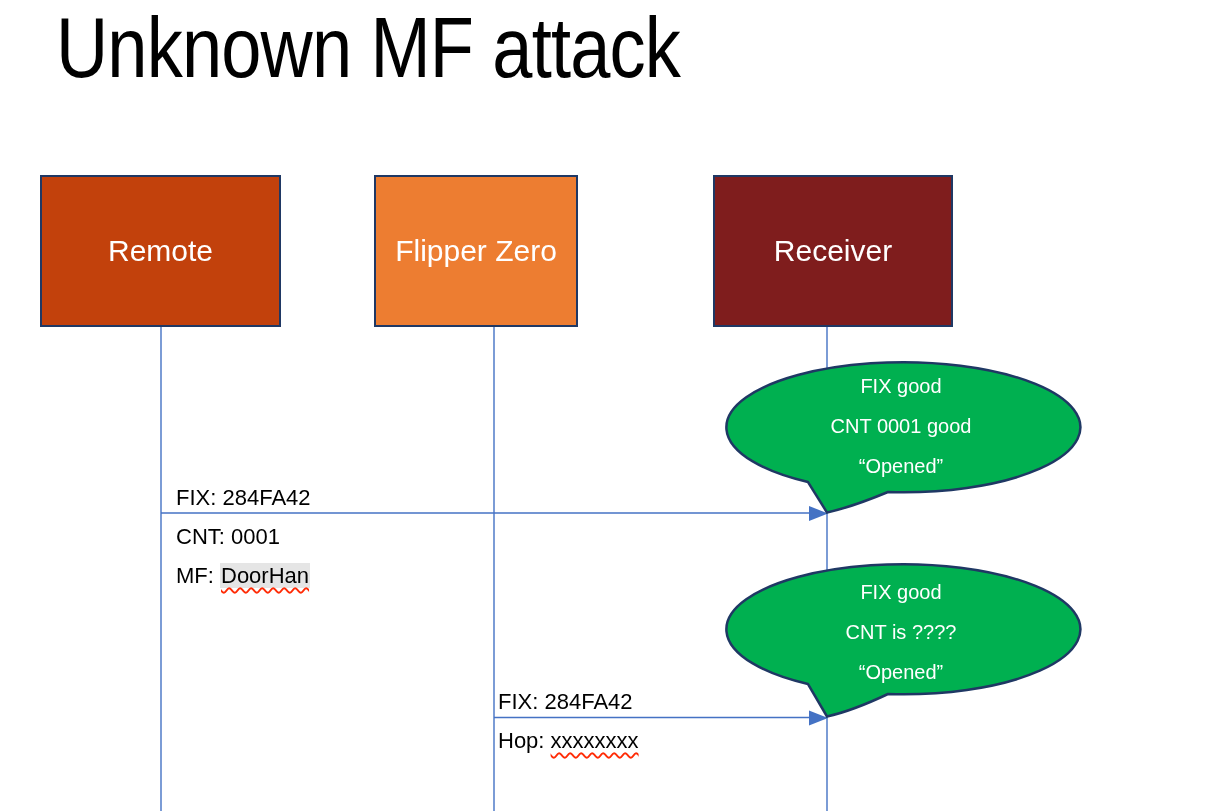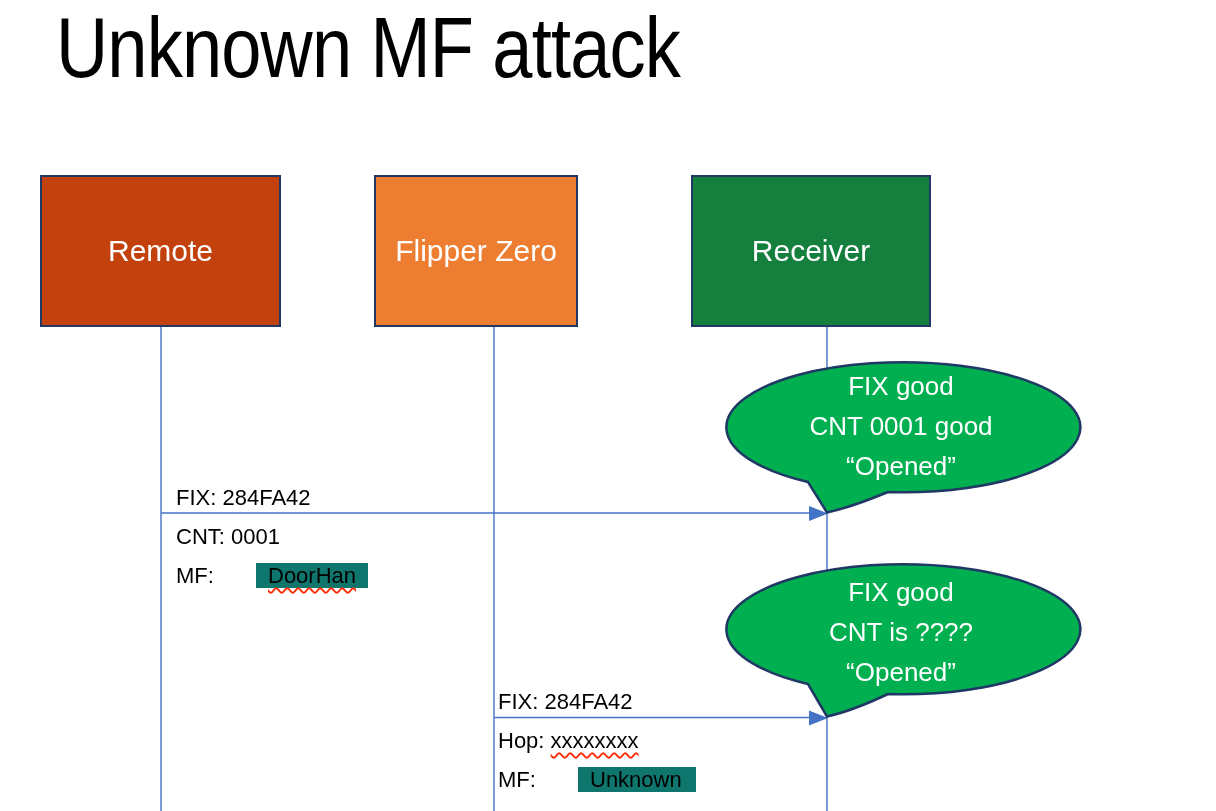--- a/index.html
+++ b/index.html
@@ -12,41 +12,41 @@
     letter-spacing:-1px;white-space:nowrap;color:#000;
     transform:scaleX(0.84);transform-origin:left top;line-height:1.05;
   }
   .actor{
     position:absolute;top:175px;height:152px;box-sizing:border-box;
     border:2px solid #1F3864;display:flex;align-items:center;justify-content:center;
     color:#ffffff;font-size:30px;
   }
   .actor-remote{left:40px;width:241px;background:#c2410c;}
   .actor-flipper{left:374px;width:204px;background:#ED7D31;}
-  .actor-receiver{left:691px;width:240px;background:#15803d;}
+  .actor-receiver{left:713px;width:240px;background:#7f1d1d;}
   .overlay{position:absolute;left:0;top:0;width:1216px;height:811px;}
   .lifeline{stroke:#4472C4;stroke-width:1.4;}
   .connector{stroke:#4472C4;stroke-width:1.6;}
   .arrowhead{fill:#4472C4;stroke:none;}
   .bubble{fill:#00B050;stroke:#1F3864;stroke-width:2.5;}
   .labels{
     position:absolute;font-size:22px;line-height:39px;color:#000;white-space:nowrap;
   }
   .labels-1{left:176px;top:478px;}
   .labels-2{left:498px;top:682px;}
-  .hl{background:#0f766e;padding:0 12px;margin-left:36px;}
+  .hl{background:#e5e5e5;padding:0 1px;}
   .hl-trail{padding-right:14px;}
   .squig{
     text-decoration-line:underline;text-decoration-style:wavy;
     text-decoration-color:#FF2B06;text-decoration-thickness:1.5px;
     text-underline-offset:4px;text-decoration-skip-ink:none;
   }
   .bubble-text{
     position:absolute;display:flex;flex-direction:column;justify-content:center;
-    align-items:center;text-align:center;color:#ffffff;font-size:26px;line-height:40px;
+    align-items:center;text-align:center;color:#ffffff;font-size:20px;line-height:40px;
     white-space:nowrap;
   }
   .bubble-text-1{left:724px;top:366px;width:354px;height:120px;}
   .bubble-text-2{left:724px;top:572px;width:354px;height:120px;}
 </style>
 </head>
 <body>
 
 <div class="slide">
 
@@ -93,23 +93,20 @@
     </div>
   </div>
 
   <div class="labels labels-2">
     <div>
       <span>FIX: 284FA42</span>
     </div>
     <div>
       <span>Hop: </span><span class="squig">xxxxxxxx</span>
     </div>
-    <div>
-      <span>MF: </span><span class="hl hl-trail">Unknown</span>
-    </div>
   </div>
 
   <div class="bubble-text bubble-text-1">
     <div>FIX good</div>
     <div>CNT 0001 good</div>
     <div>“Opened”</div>
   </div>
   <div class="bubble-text bubble-text-2">
     <div>FIX good</div>
     <div>CNT is ????</div>

